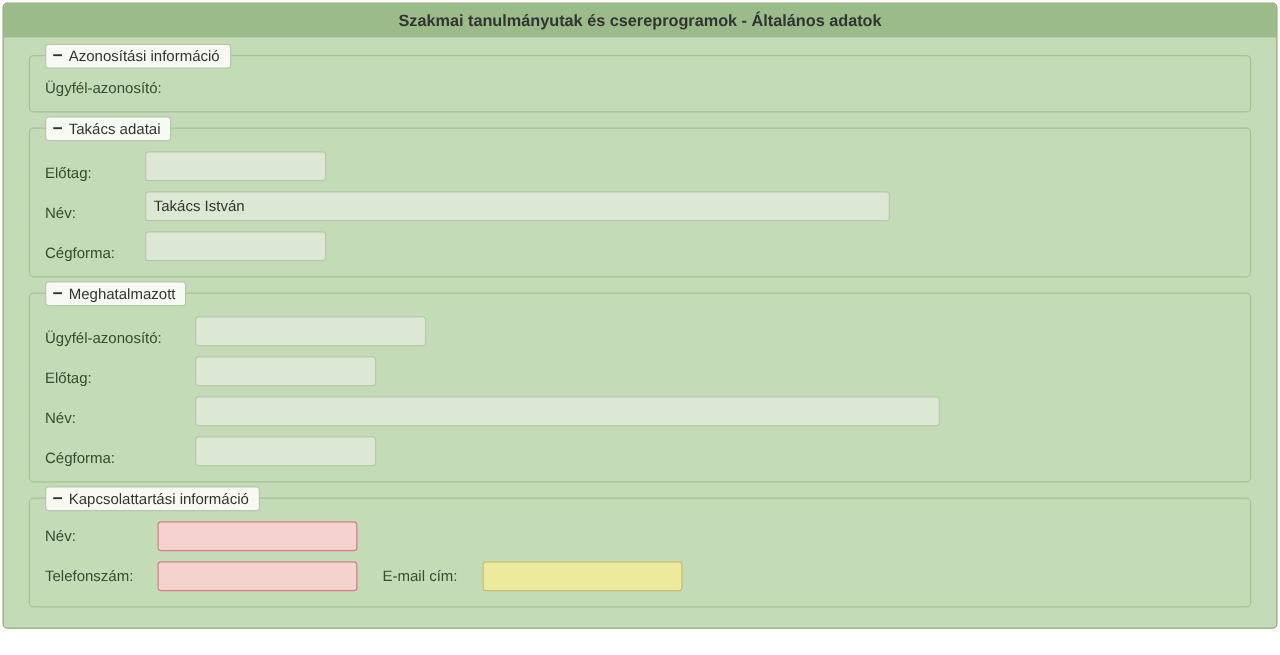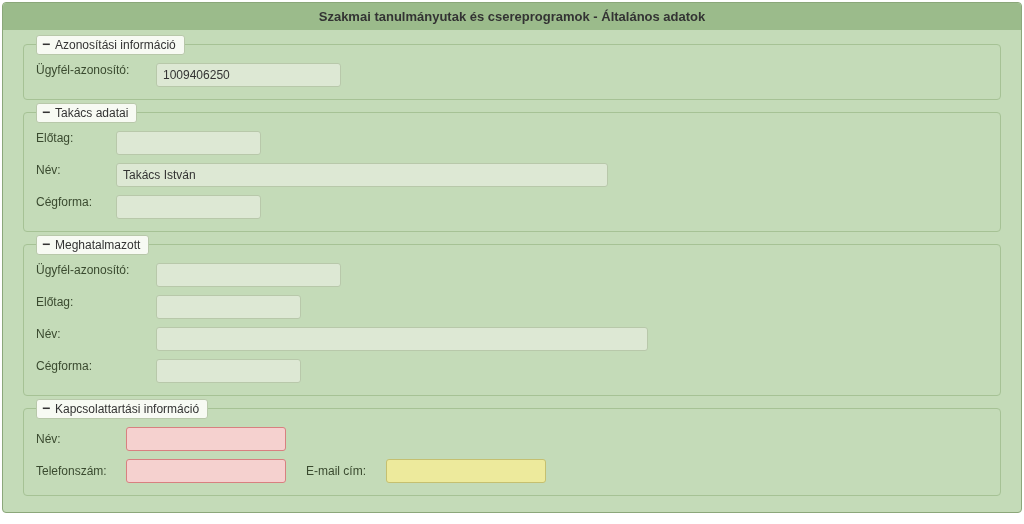--- a/index.html
+++ b/index.html
@@ -61,21 +61,21 @@
       width: 10px;
       height: 10px;
       line-height: 8px;
       font-weight: bold;
       text-align: center;
       font-size: 14px;
       color: #333;
     }
     .row {
       display: flex;
-      align-items: flex-start;
+      align-items: flex-end;
       margin-bottom: 8px;
     }
     .row:last-child {
       margin-bottom: 0;
     }
     .label {
       color: #3a4a2f;
       font-size: 12px;
     }
     .label-120 { width: 120px; }
@@ -85,21 +85,21 @@
       background: #dde8d4;
       border: 1px solid #b8c8aa;
       border-radius: 3px;
       padding: 4px 6px;
       font-size: 12px;
       color: #333;
       height: 24px;
     }
     .input-sm { width: 145px; }
     .input-md { width: 185px; }
-    .input-lg { width: 492px; }
+    .input-lg { width: 596px; }
     .input-160 { width: 160px; }
     .input-error {
       background: #f5d1cf;
       border: 1px solid #d88080;
     }
     .input-warning {
       background: #edea9c;
       border: 1px solid #c5c070;
     }
     .contact-row {
@@ -126,21 +126,20 @@
   <div class="panel-header">Szakmai tanulmányutak és csereprogramok - Általános adatok</div>
   <div class="panel-body">
 
     <div class="fieldset first-fieldset">
       <div class="legend">
         <span class="legend-icon">−</span>
         <span>Azonosítási információ</span>
       </div>
       <div class="row">
         <div class="label label-120">Ügyfél-azonosító:</div>
-        <input class="input input-md" type="text" readonly="" value="1009406250" style="">
       </div>
     </div>
 
     <div class="fieldset">
       <div class="legend">
         <span class="legend-icon">−</span>
         <span>Takács adatai</span>
       </div>
       <div class="row">
         <div class="label label-80">Előtag:</div>

